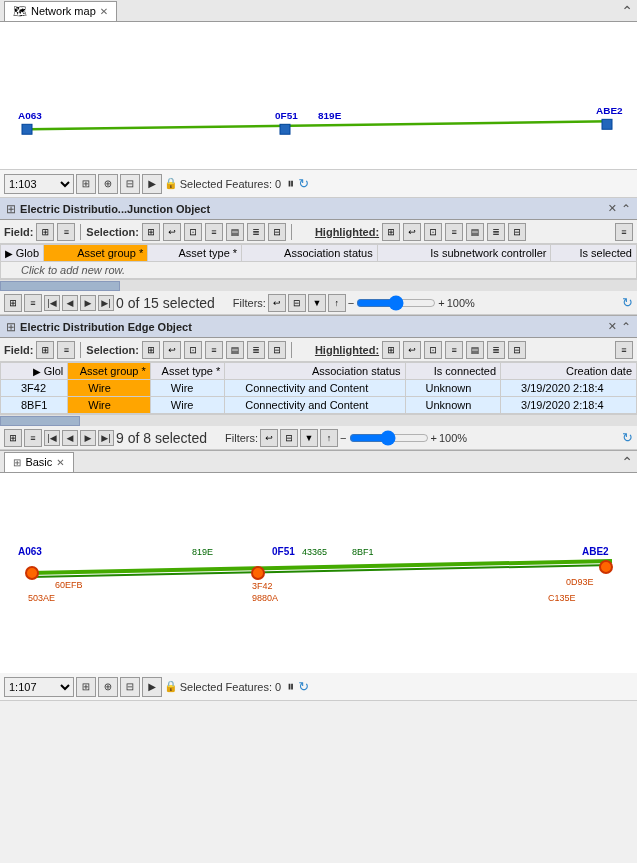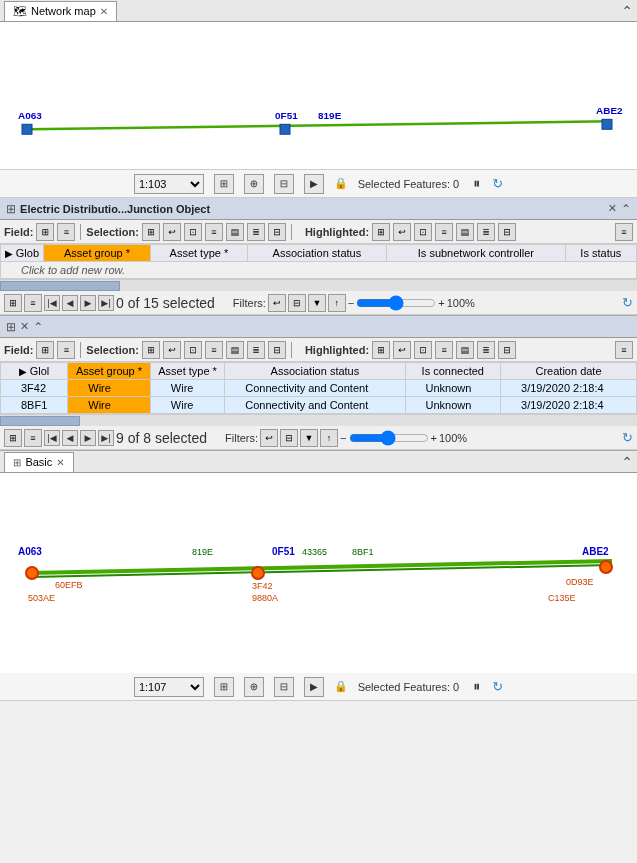--- a/index.html
+++ b/index.html
@@ -19,23 +19,23 @@
     .close-btn { color: #666; font-size: 10px; cursor: pointer; }
 
     
     .map-area {
       background: white; height: 148px; position: relative; overflow: hidden;
       border-bottom: 1px solid #ccc;
     }
 
     
     .toolbar-row {
-      display: flex; align-items: center; gap: 10px;
+      display: flex; align-items: center; gap: 2px;
       background: #f5f5f5; border-bottom: 1px solid #ccc;
-      height: 28px; padding: 0 4px; justify-content: center;
+      height: 28px; padding: 0 4px;
     }
     .scale-select {
       width: 70px; height: 20px; font-size: 11px; border: 1px solid #999;
     }
     .toolbar-btn {
       width: 20px; height: 20px; background: #e8e8e8; border: 1px solid #999;
       display: flex; align-items: center; justify-content: center;
       font-size: 10px; cursor: pointer; color: #333;
     }
     .coords-display {
@@ -59,27 +59,27 @@
       background: #f0f0f0; height: 24px; padding: 0 4px;
       border-bottom: 1px solid #ccc;
     }
     .field-label { font-size: 11px; color: #333; font-weight: bold; }
     .ft-sep { width: 1px; height: 16px; background: #999; margin: 0 2px; }
     .ft-btn {
       width: 18px; height: 18px; background: #e0e0e0; border: 1px solid #999;
       display: flex; align-items: center; justify-content: center;
       font-size: 9px; cursor: pointer;
     }
-    .hl-label { font-size: 11px; color: #333; font-weight: bold; margin-left: 8px; }
+    .hl-label { font-size: 11px; color: #333; font-weight: bold; margin-left: 18px; text-decoration: underline; }
 
     
     .attr-table { width: 100%; border-collapse: collapse; }
     .attr-table th {
       background: #e8e8f0; border: 1px solid #ccc; padding: 2px 4px;
-      font-size: 11px; font-weight: normal; text-align: center; white-space: nowrap;
+      font-size: 11px; font-weight: normal; text-align: right; white-space: nowrap;
     }
     .attr-table td {
       border: 1px solid #ccc; padding: 2px 20px;
       font-size: 11px; white-space: nowrap;
     }
     .col-glob { width: 32px; }
     .col-asset-group { background: #ffa500 !important; color: #000; }
     .col-asset-group-header { background: #ffa500 !important; color: #000; font-weight: bold; }
     .click-row td { color: #555; font-style: italic; }
 
@@ -216,21 +216,21 @@
       <thead>
         <tr>
           <th class="col-glob">
             <span style="font-size:10px;">▶</span>
             Glob
           </th>
           <th class="col-asset-group-header">Asset group *</th>
           <th>Asset type *</th>
           <th>Association status</th>
           <th>Is subnetwork controller</th>
-          <th>Is status</th>
+          <th>Is selected</th>
         </tr>
       </thead>
       <tbody>
         <tr class="click-row">
           <td colspan="6">
             <span>Click to add new row.</span>
           </td>
         </tr>
       </tbody>
     </table>
@@ -258,20 +258,21 @@
     <span class="slider-btn">+</span>
     <span class="zoom-pct">100%</span>
     <span style="flex:1"></span>
     <span class="refresh-btn">↻</span>
   </div>
 </div>
 
 <div class="panel-section">
   <div class="panel-header">
     <span style="font-size:12px; color:#555;">⊞</span>
+    <span class="panel-header-title">Electric Distribution Edge Object</span>
     <span class="panel-header-close">✕</span>
     <span style="font-size:12px; cursor:pointer; color:#555;">⌃</span>
   </div>
 
   <div class="field-toolbar">
     <span class="field-label">Field:</span>
     <div class="ft-btn">⊞</div>
     <div class="ft-btn">≡</div>
     <span class="ft-sep"></span>
     <span class="field-label">Selection:</span>

